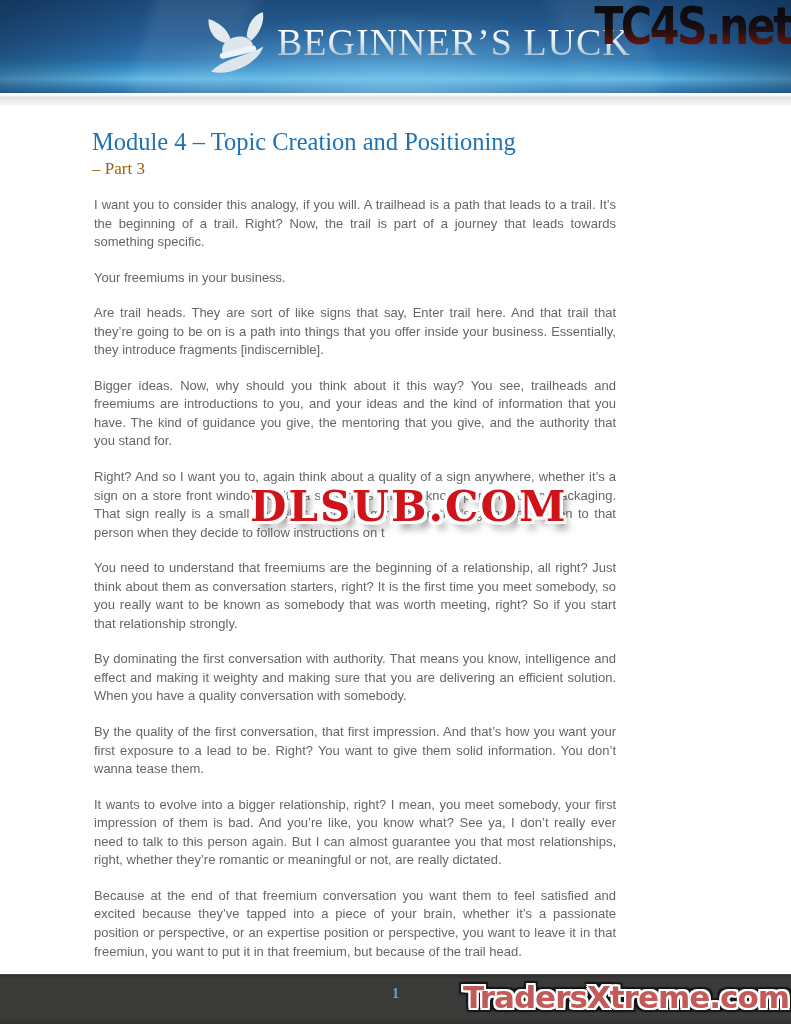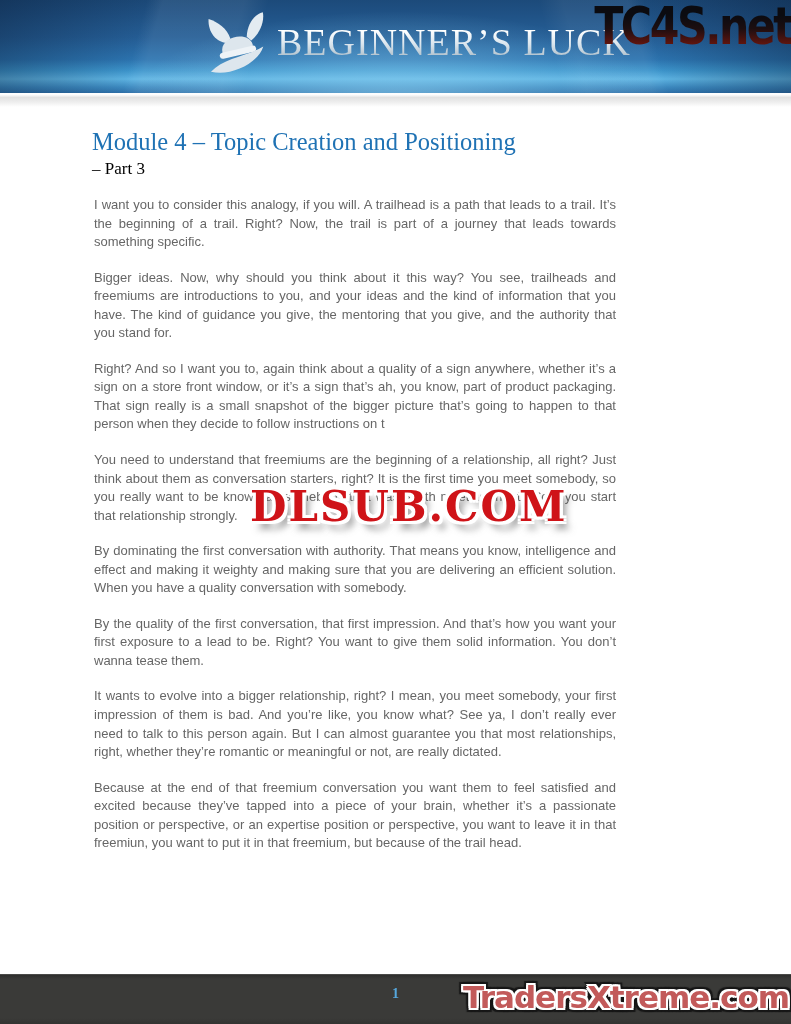--- a/index.html
+++ b/index.html
@@ -68,21 +68,21 @@
     font-family: "Liberation Serif", serif;
     font-weight: normal;
     font-size: 24.5px; line-height: 27px;
     color: #1f72b4;
   }
   .doc-subtitle {
     margin: 3px 0 17px 0;
     font-family: "Liberation Serif", serif;
     font-weight: normal;
     font-size: 17px; line-height: 21px;
-    color: #000000;
+    color: #a16207;
   }
   .para {
     margin: 0 0 17px 2px;
     font-size: 13px; line-height: 18.55px;
     color: #666666;
     text-align: justify;
   }
 
   
   .dlsub {
@@ -151,20 +151,22 @@
     </svg>
     <div class="brand-text">BEGINNER’S LUCK</div>
     <div class="tc4s">TC4S.net</div>
   </div>
   <div class="header-shadow"></div>
 
   <div class="content">
     <h1 class="doc-title">Module 4 – Topic Creation and Positioning</h1>
     <h2 class="doc-subtitle">– Part 3</h2>
     <p class="para">I want you to consider this analogy, if you will. A trailhead is a path that leads to a trail. It’s the beginning of a trail. Right? Now, the trail is part of a journey that leads towards something specific.</p>
+    <p class="para">Your freemiums in your business.</p>
+    <p class="para">Are trail heads. They are sort of like signs that say, Enter trail here. And that trail that they’re going to be on is a path into things that you offer inside your business. Essentially, they introduce fragments [indiscernible].</p>
     <p class="para">Bigger ideas. Now, why should you think about it this way? You see, trailheads and freemiums are introductions to you, and your ideas and the kind of information that you have. The kind of guidance you give, the mentoring that you give, and the authority that you stand for.</p>
     <p class="para">Right? And so I want you to, again think about a quality of a sign anywhere, whether it’s a sign on a store front window, or it’s a sign that’s ah, you know, part of product packaging. That sign really is a small snapshot of the bigger picture that’s going to happen to that person when they decide to follow instructions on t</p>
     <p class="para">You need to understand that freemiums are the beginning of a relationship, all right? Just think about them as conversation starters, right? It is the first time you meet somebody, so you really want to be known as somebody that was worth meeting, right? So if you start that relationship strongly.</p>
     <p class="para">By dominating the first conversation with authority. That means you know, intelligence and effect and making it weighty and making sure that you are delivering an efficient solution. When you have a quality conversation with somebody.</p>
     <p class="para">By the quality of the first conversation, that first impression. And that’s how you want your first exposure to a lead to be. Right? You want to give them solid information. You don’t wanna tease them.</p>
     <p class="para">It wants to evolve into a bigger relationship, right? I mean, you meet somebody, your first impression of them is bad. And you’re like, you know what? See ya, I don’t really ever need to talk to this person again. But I can almost guarantee you that most relationships, right, whether they’re romantic or meaningful or not, are really dictated.</p>
     <p class="para">Because at the end of that freemium conversation you want them to feel satisfied and excited because they’ve tapped into a piece of your brain, whether it’s a passionate position or perspective, or an expertise position or perspective, you want to leave it in that freemiun, you want to put it in that freemium, but because of the trail head.</p>
   </div>
 
   <div class="dlsub">DLSUB.COM</div>

